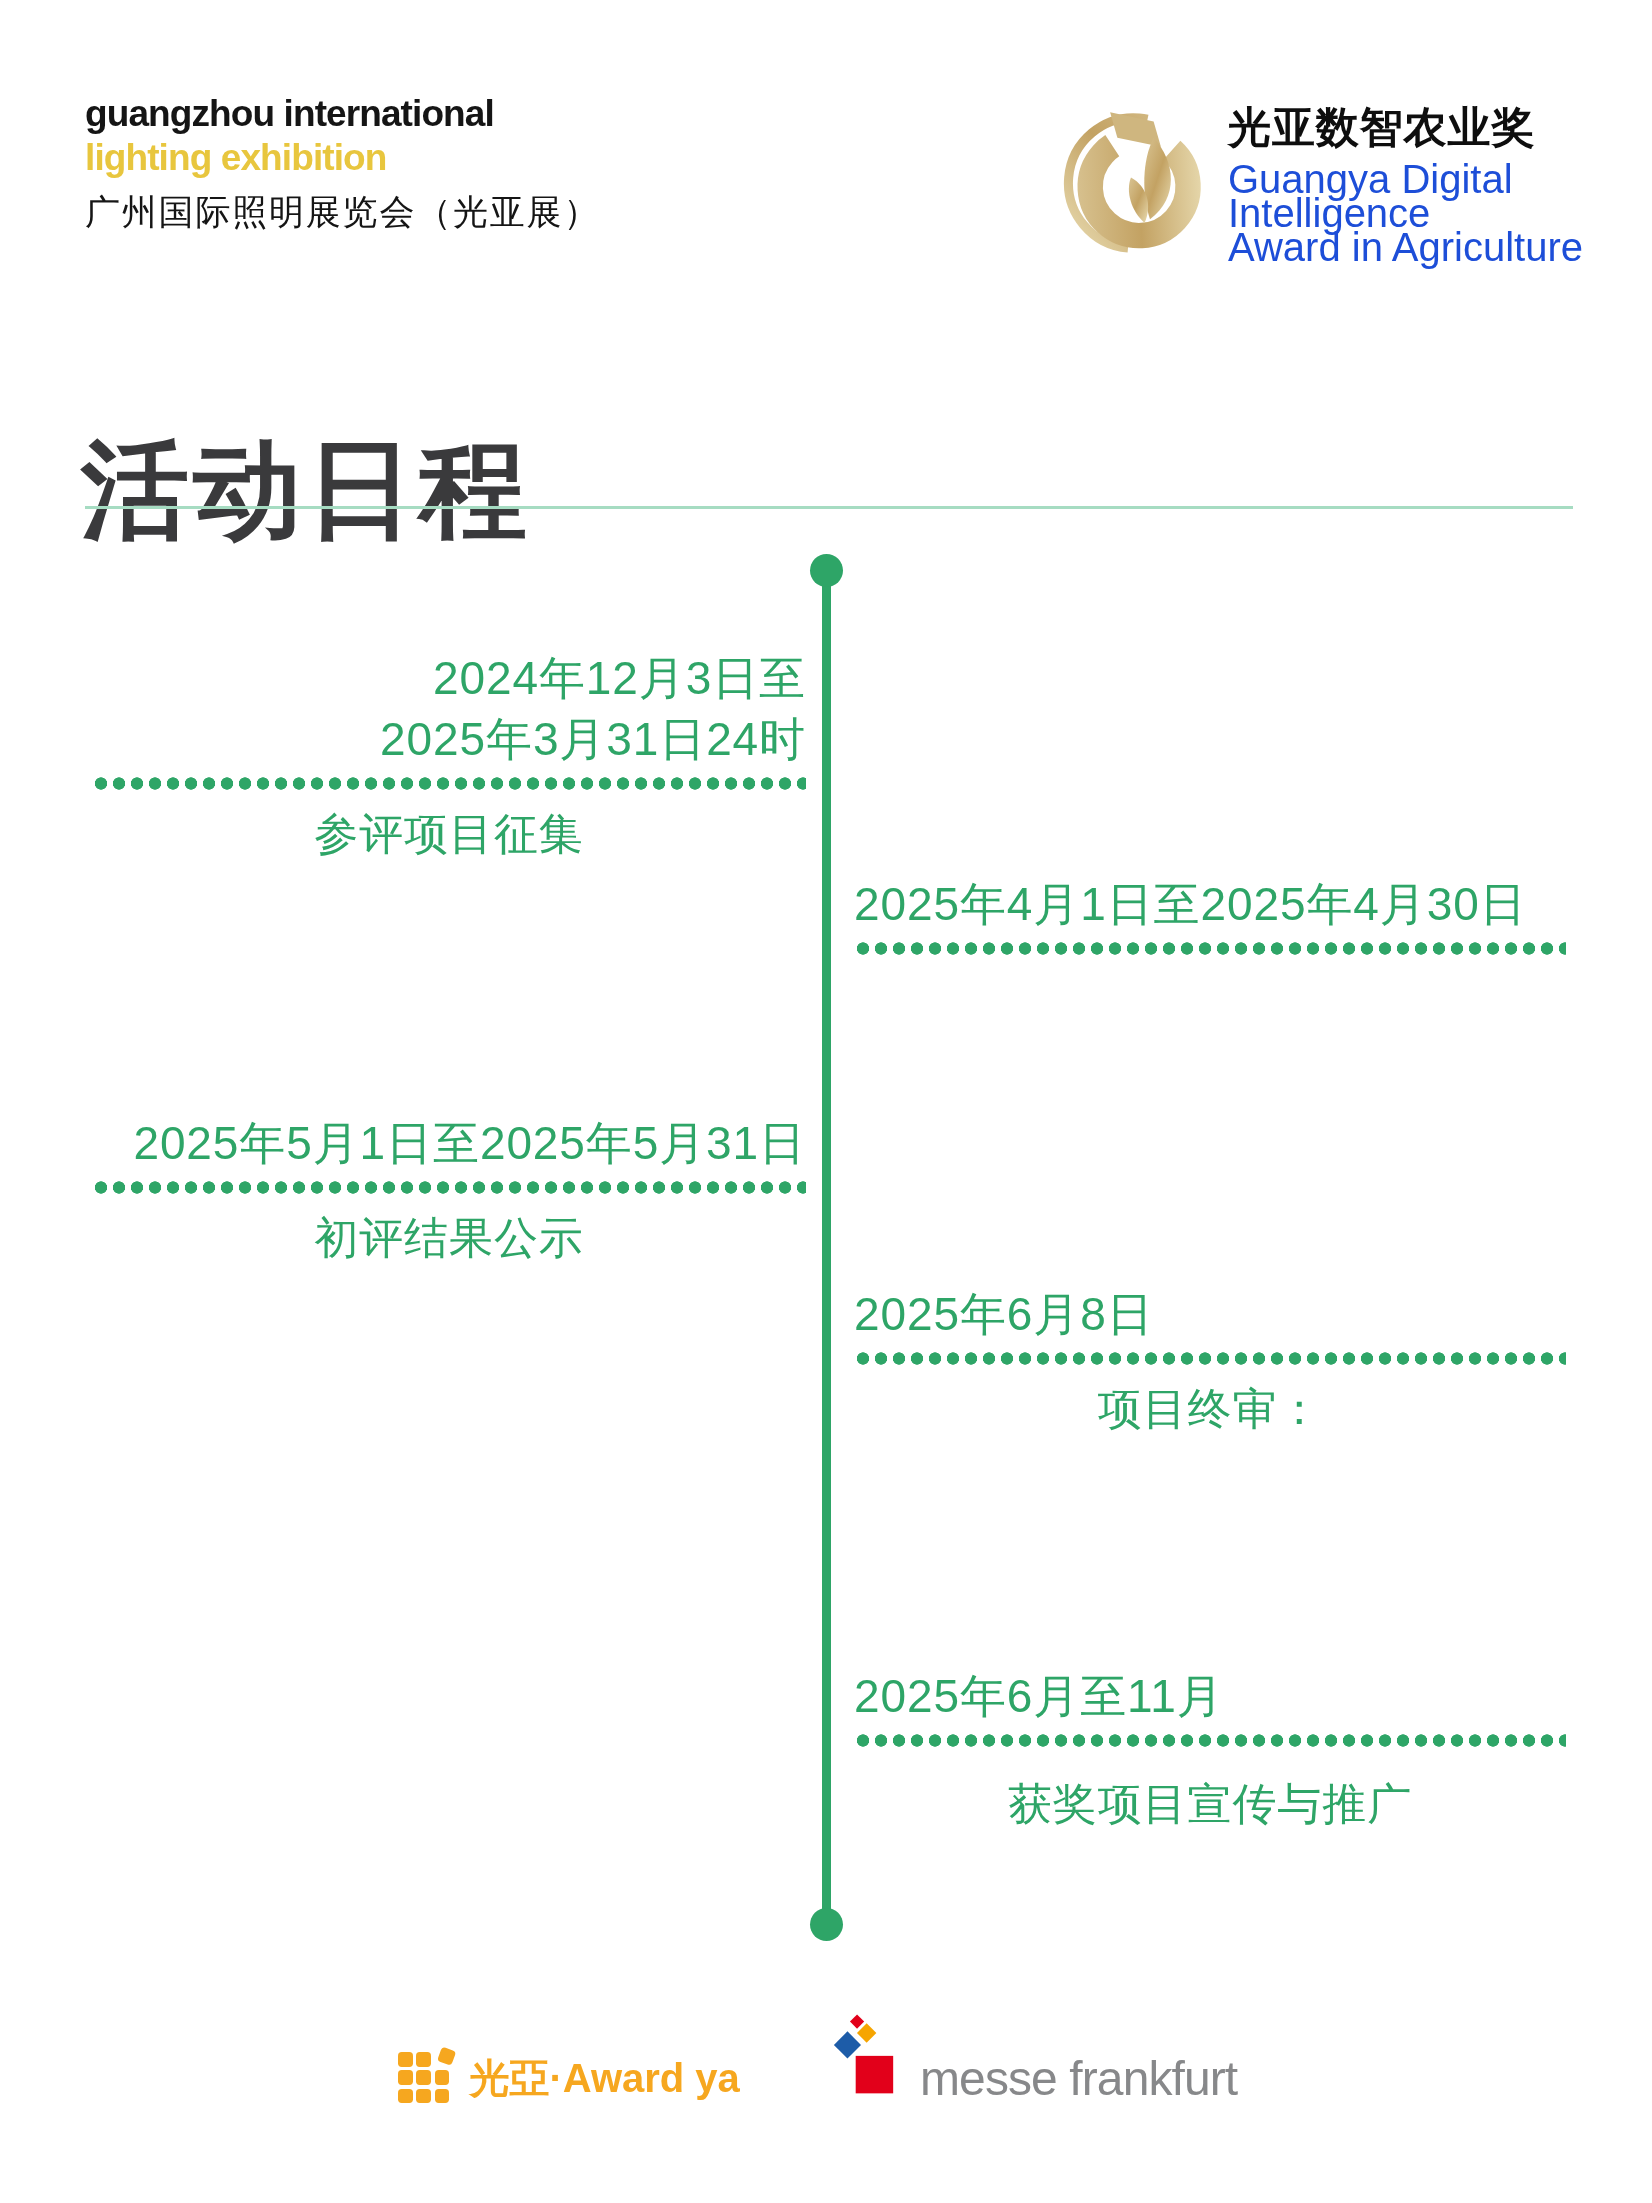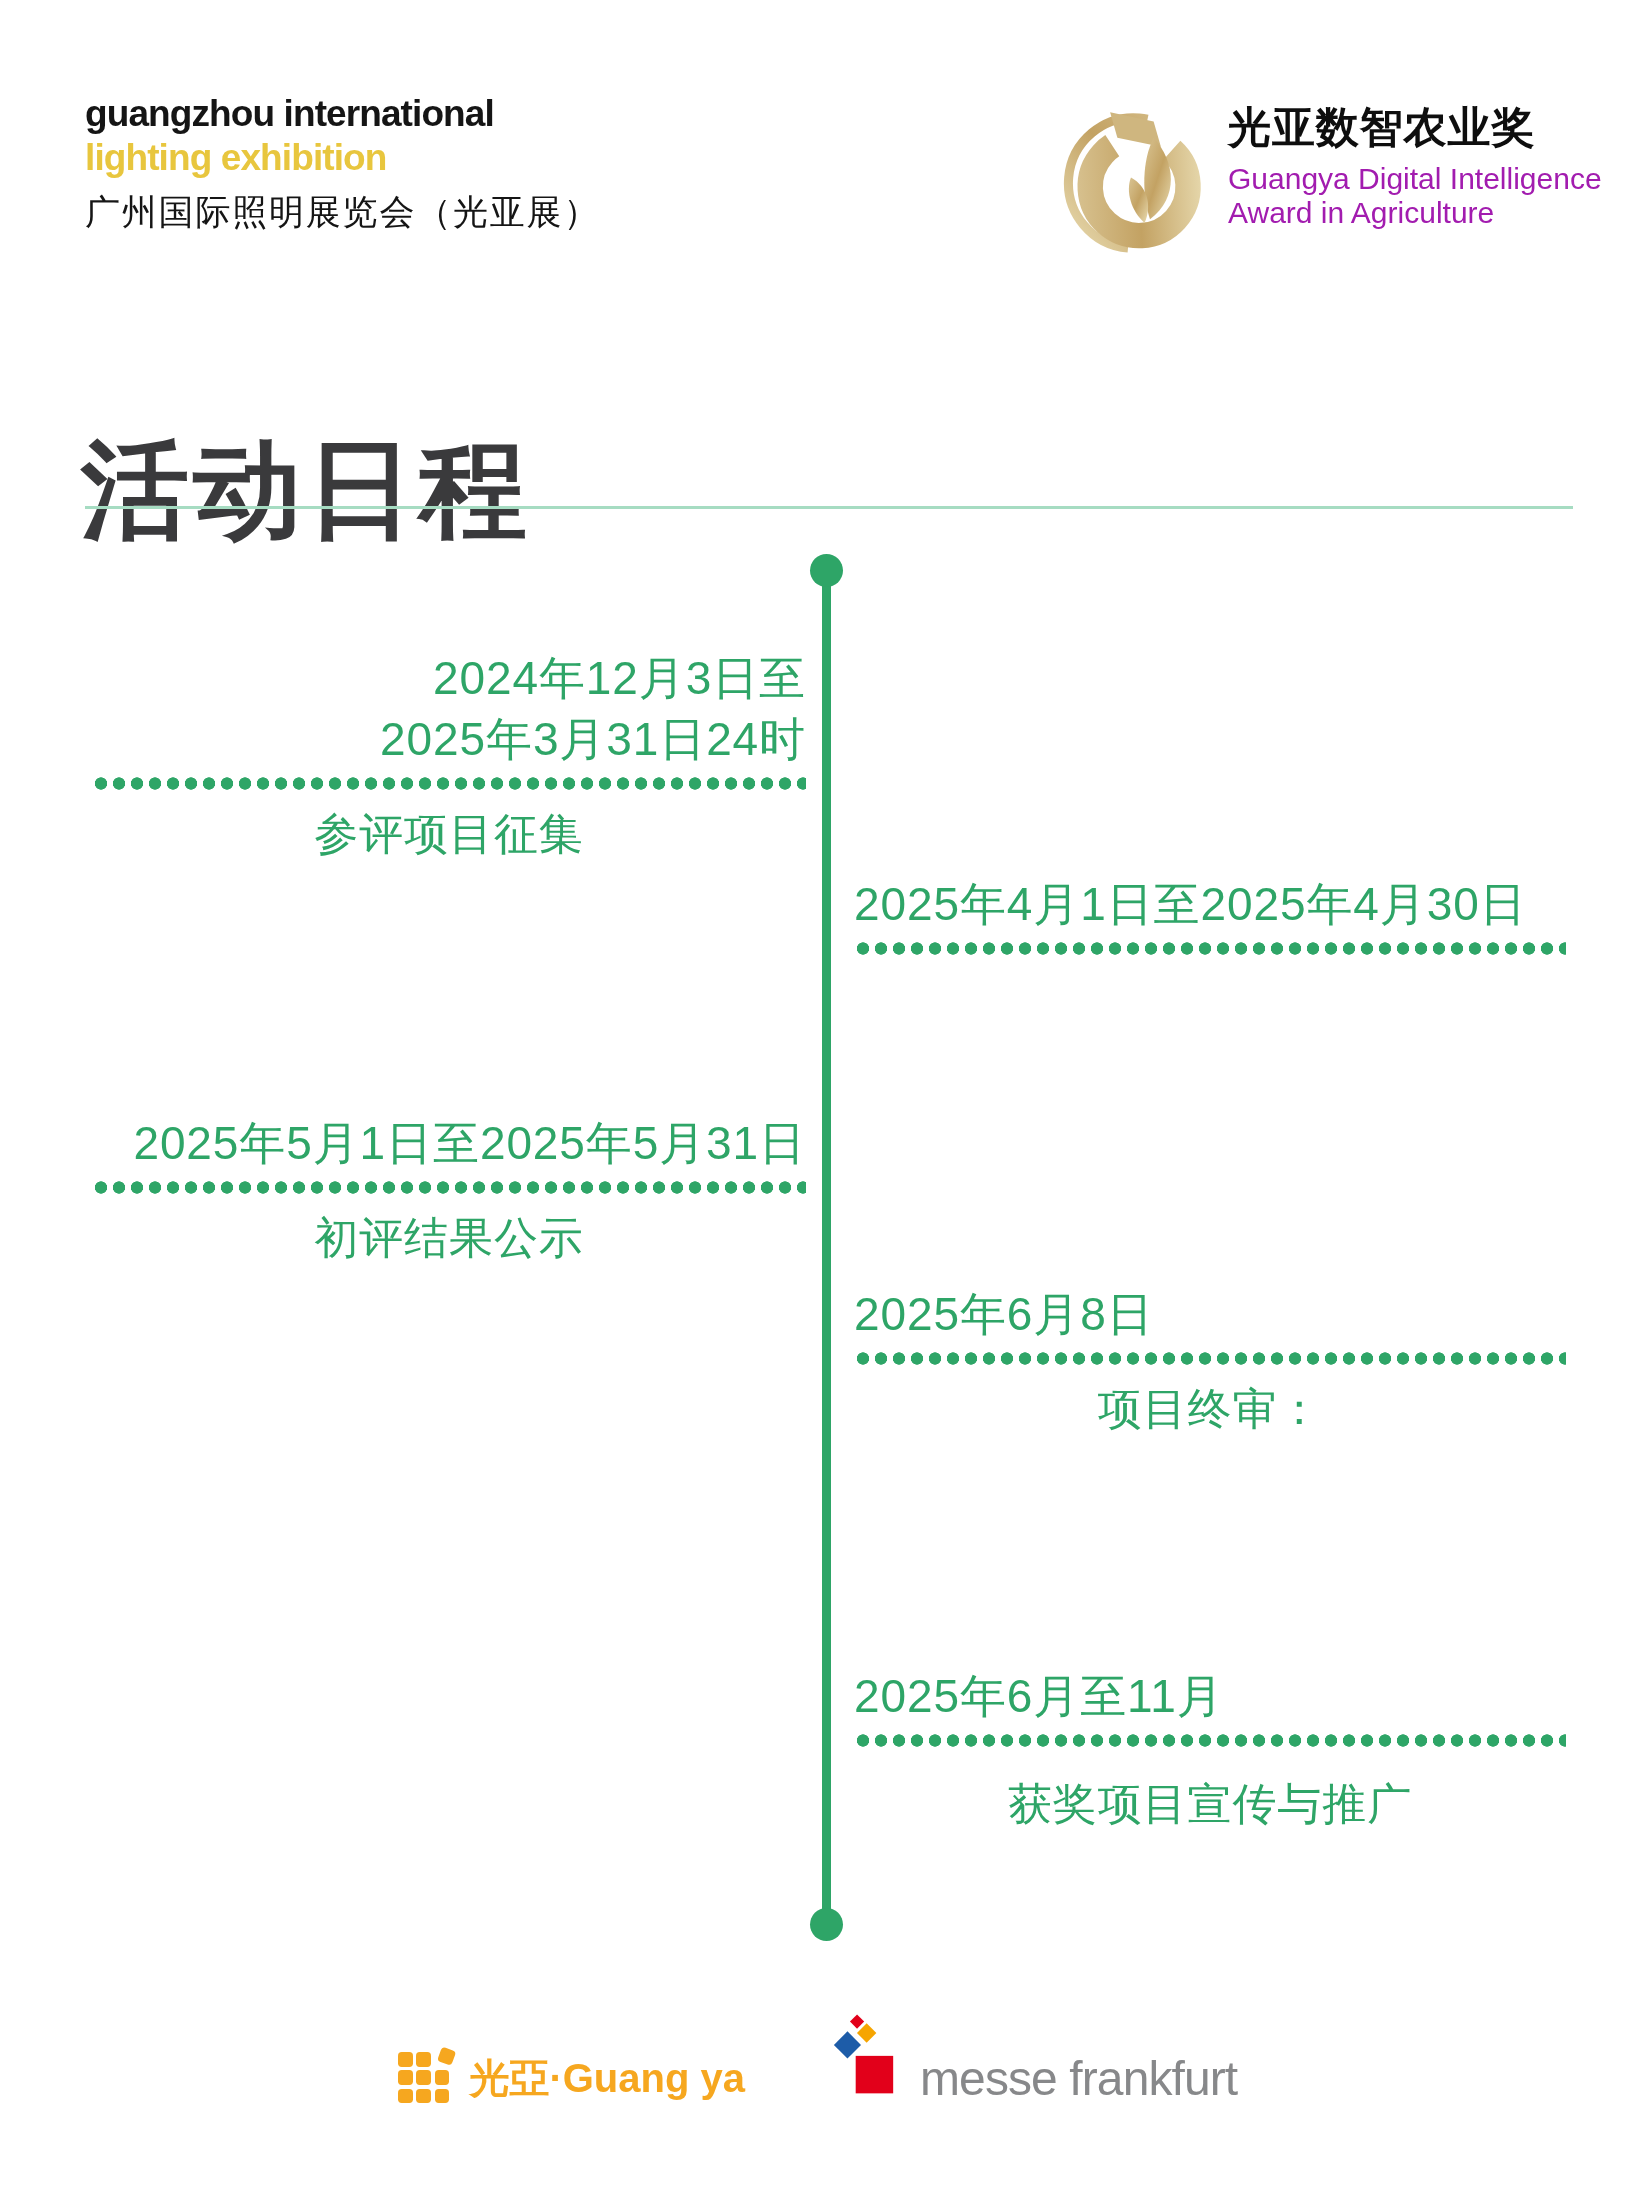--- a/index.html
+++ b/index.html
@@ -9,21 +9,21 @@
   }
   
   .exh-logo{position:absolute;left:85px;top:92px;}
   .exh-line1{font-size:37px;line-height:44px;font-weight:bold;color:#151515;letter-spacing:-0.9px;}
   .exh-line2{font-size:37px;line-height:44px;font-weight:bold;color:var(--exhibition-yellow);letter-spacing:-0.9px;}
   .exh-line3{font-size:35px;line-height:42px;color:#151515;margin-top:11px;letter-spacing:1.8px;}
 
   .award-logo-icon{position:absolute;left:1063px;top:95px;}
   .award-logo-text{position:absolute;left:1228px;top:103px;}
   .award-title{font-size:43px;line-height:48px;font-weight:bold;color:#0e0e0e;letter-spacing:0.9px;}
-  .award-sub{font-size:30px;line-height:34px;color:#a21caf;}
+  .award-sub{font-size:40px;line-height:34px;color:#1d4ed8;}
   .award-sub.first{margin-top:11px;}
 
   
   .page-title{
     position:absolute;left:81px;top:358px;
     font-family:"DejaVu Serif","Liberation Serif",serif;
     font-size:108px;line-height:118px;font-weight:bold;color:#3a3a3c;letter-spacing:4.6px;
   }
   .divider{position:absolute;left:85px;top:506px;width:1488px;height:2.8px;background:var(--divider-green);}
 
@@ -159,21 +159,21 @@
       <span></span>
         <span></span>
         <span></span>
       <span></span>
         <span></span>
         <span></span>
       <span></span>
         <span></span>
         <span></span>
     </div>
-    <div class="gy-text">光亞·Guang ya</div>
+    <div class="gy-text">光亞·Award ya</div>
   </div>
 
   <div class="mf-icon">
     <svg width="64" height="87" viewBox="0 0 70 95" aria-hidden="true">
       <rect class="mf-blue" x="7.5" y="26.5" width="21" height="21" transform="rotate(45 18 37)"></rect>
       <rect class="mf-yellow" x="31.5" y="16.5" width="15" height="15" transform="rotate(45 39 24)"></rect>
       <rect class="mf-red" x="23" y="6" width="11" height="11" transform="rotate(45 28.5 11.5)"></rect>
       <rect class="mf-red" x="27" y="49" width="41" height="41"></rect>
     </svg>
   </div>

